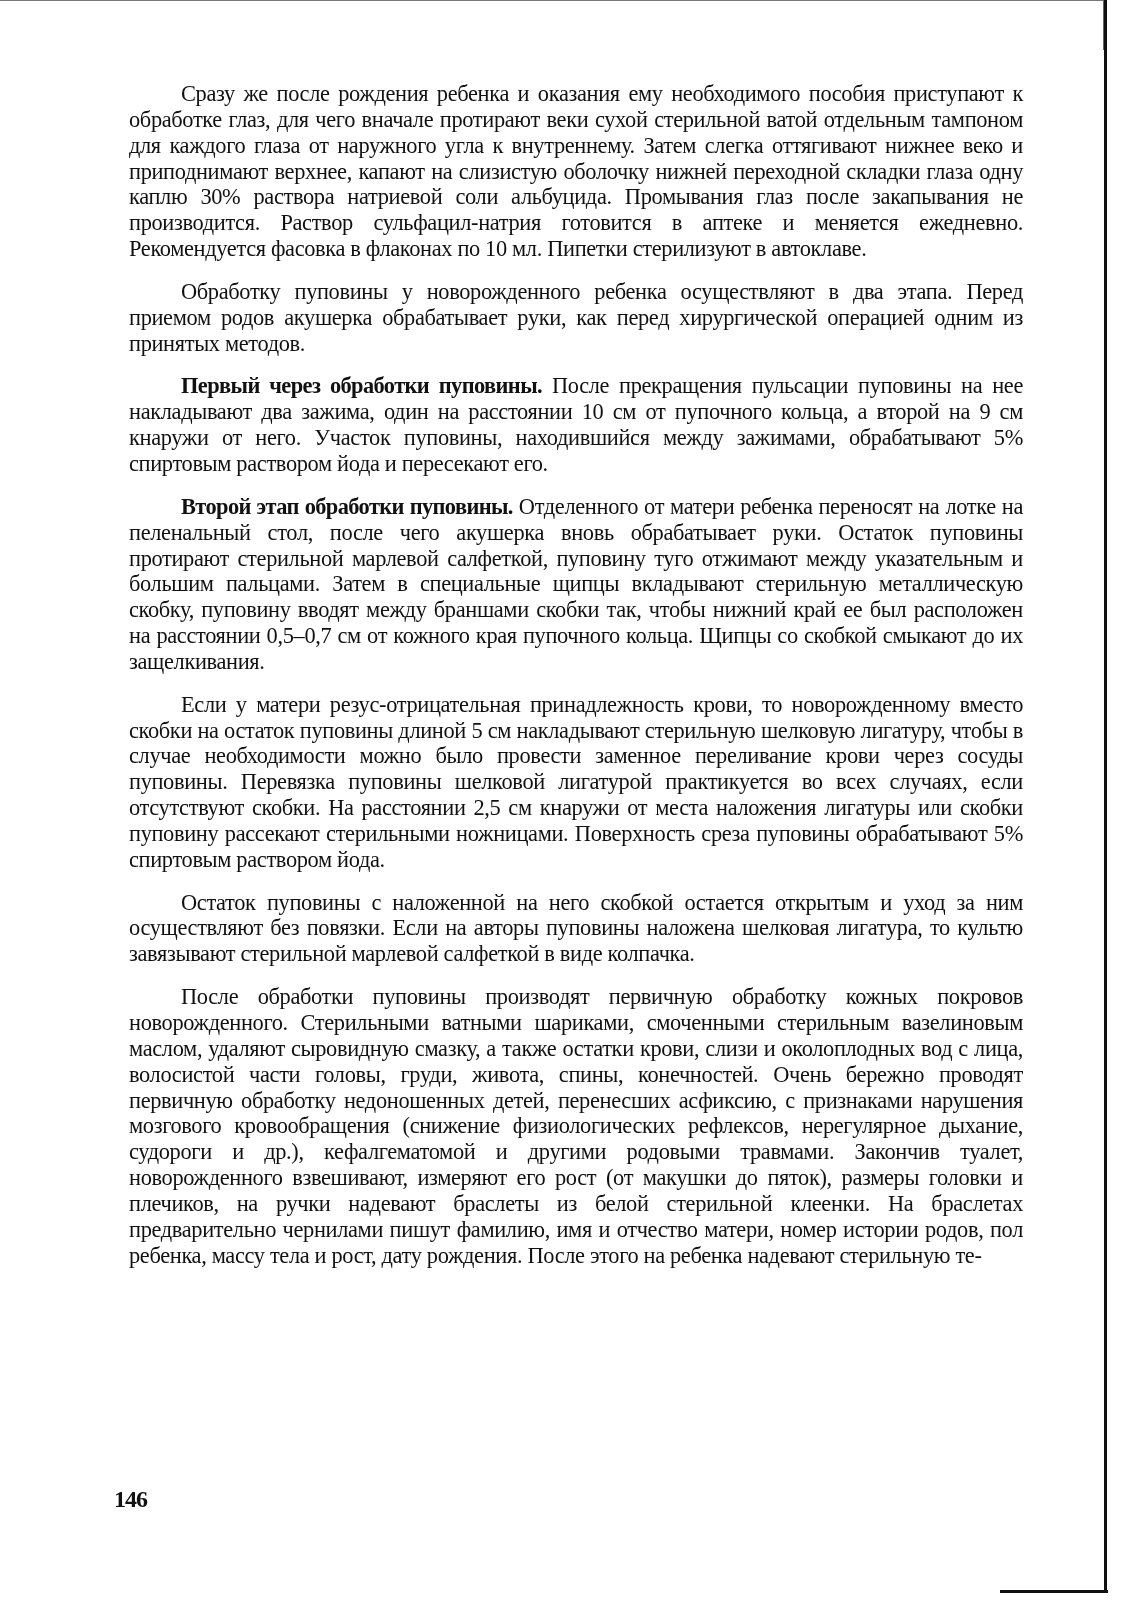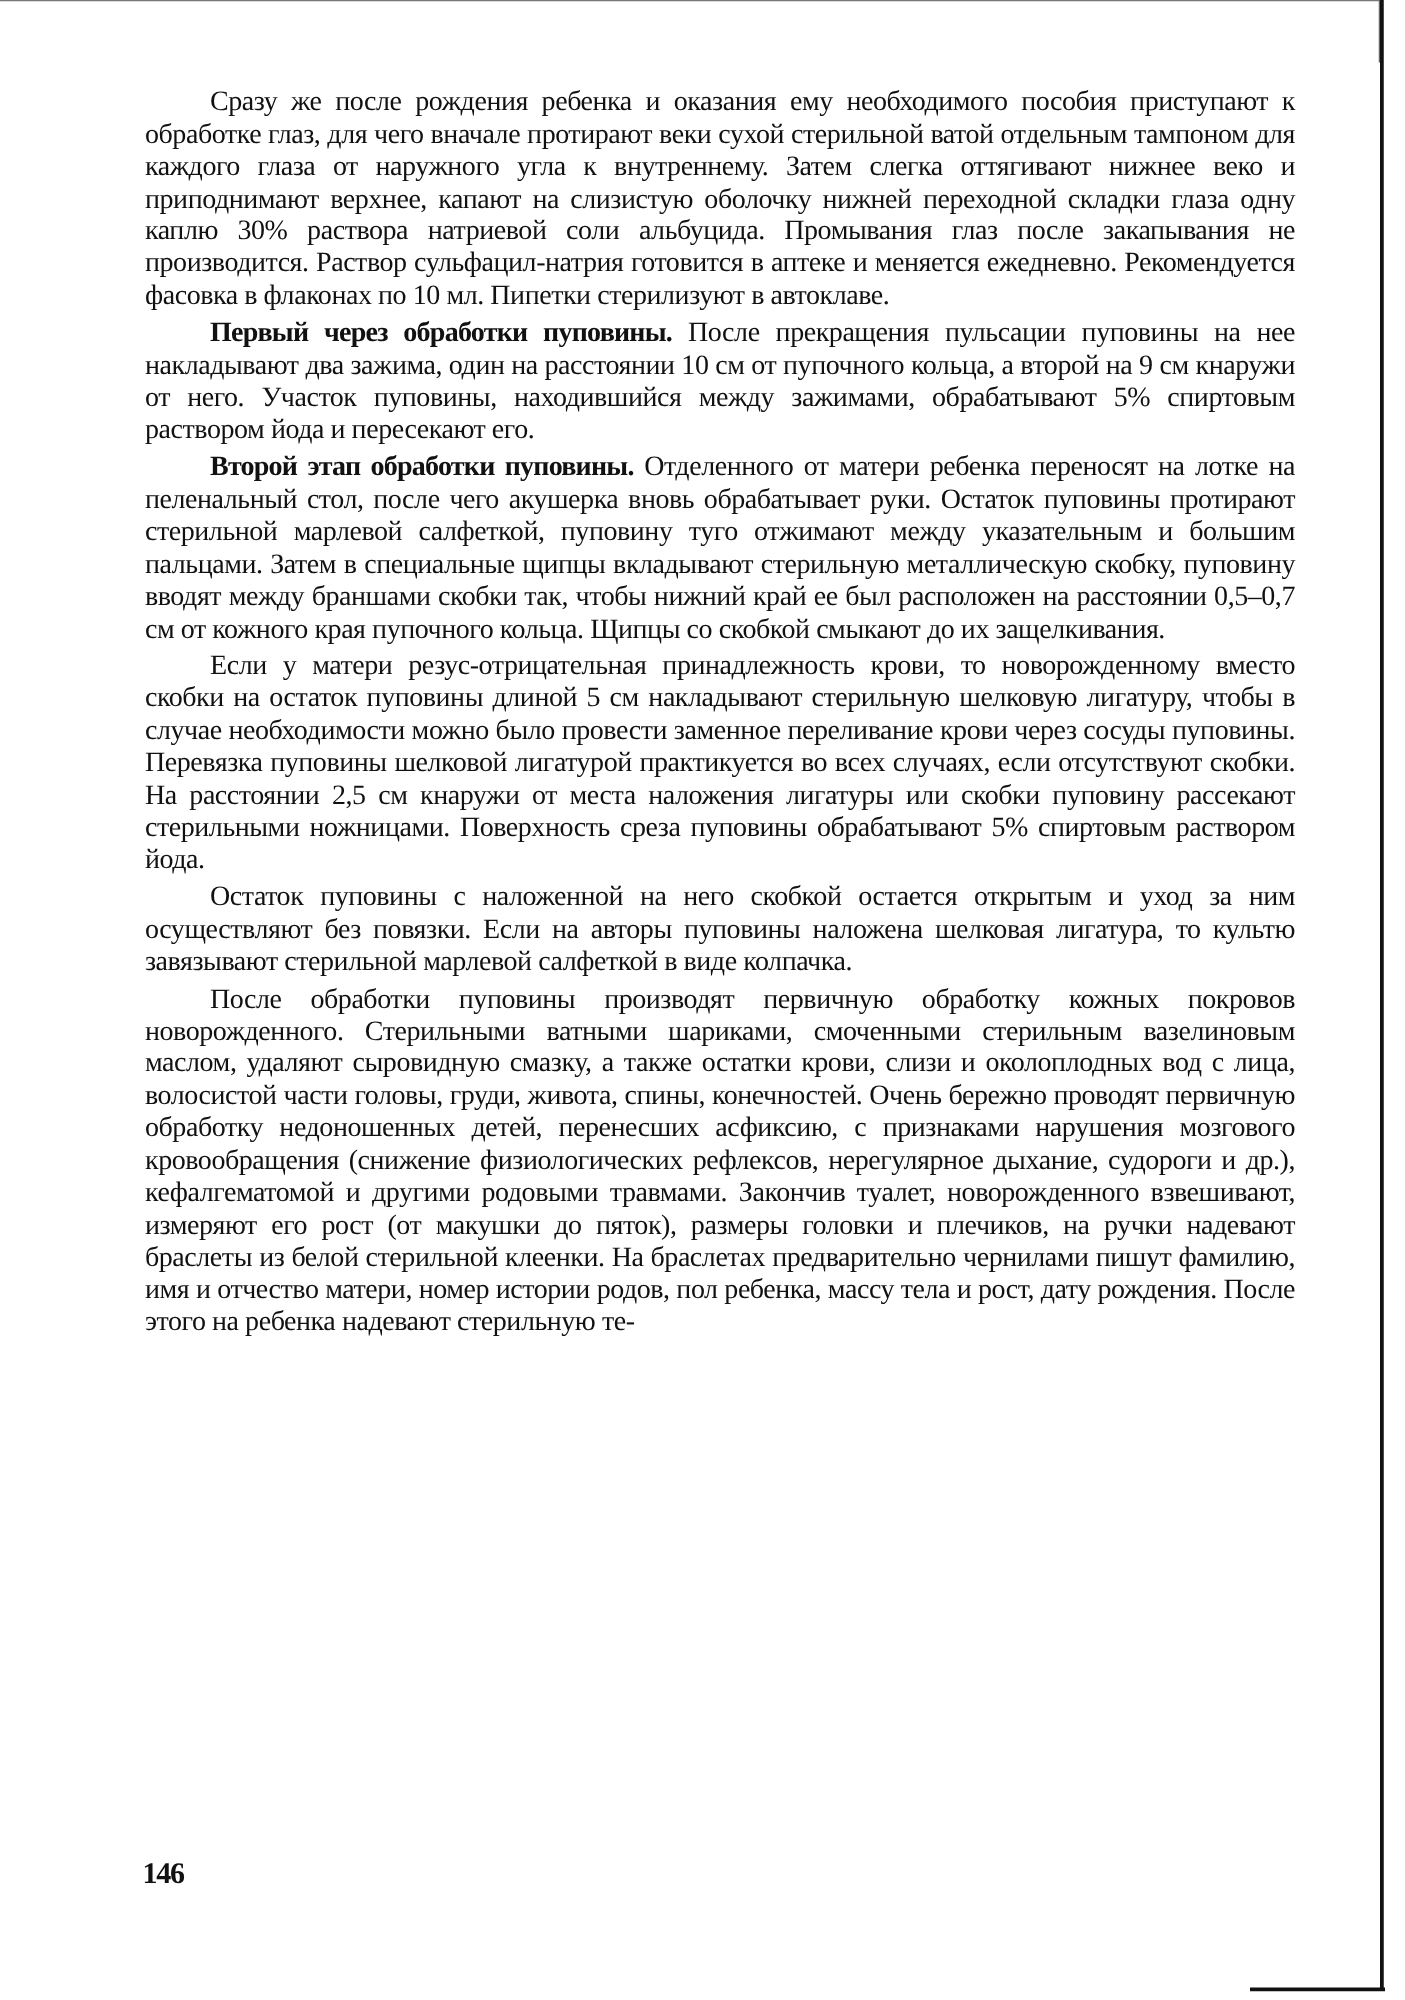--- a/index.html
+++ b/index.html
@@ -13,21 +13,21 @@
   }
   .right-edge-thin {
     position: absolute; left: 1103px; top: 0; width: 1px; height: 50px; background: #666;
   }
   .bottom-edge { position: absolute; left: 1000px; top: 1590px; width: 108px; height: 3px; background: #111; }
   .page {
     position: absolute; left: 112px; top: 64px; width: 928px;
     font-size: 22.4px; line-height: 25.85px; text-align: justify;
     letter-spacing: -0.35px;
   }
-  .page p { margin: 4px; text-indent: 52px; hyphens: manual; }
+  .page p { margin: 17px; text-indent: 52px; hyphens: manual; }
   .page b { font-weight: bold; letter-spacing: -0.6px; }
   .page-number {
     position: absolute; left: 114px; top: 1486px;
     font-weight: bold; font-size: 24px; letter-spacing: -1px;
     font-family: "Liberation Serif", serif;
     text-align: center;
   }
 </style>
 </head>
 <body>
@@ -35,20 +35,23 @@
 <div class="top-edge"></div>
 <div class="right-edge-thin"></div>
 <div class="right-edge"></div>
 <div class="bottom-edge"></div>
 
 <div class="page">
   <p>
     <b></b><span>Сразу же после рождения ребенка и оказания ему необходимого пособия приступают к обработке глаз, для чего вначале протирают веки сухой стерильной ватой отдельным тампоном для каждого глаза от наружного угла к внутреннему. Затем слегка оттягивают нижнее веко и приподнимают верхнее, капают на слизистую оболочку нижней переходной складки глаза одну каплю 30% раствора натриевой соли альбуцида. Промывания глаз после закапывания не производится. Раствор сульфацил-натрия готовится в аптеке и меняется ежедневно. Рекомендуется фасовка в флаконах по 10 мл. Пипетки стерилизуют в автоклаве.</span>
   </p>
   <p>
+    <b></b><span>Обработку пуповины у новорожденного ребенка осуществляют в два этапа. Перед приемом родов акушерка обрабатывает руки, как перед хирургической операцией одним из принятых методов.</span>
+  </p>
+  <p>
     <b>Первый через обработки пуповины.</b><span> После прекращения пульсации пуповины на нее накладывают два зажима, один на расстоянии 10 см от пупочного кольца, а второй на 9 см кнаружи от него. Участок пуповины, находившийся между зажимами, обрабатывают 5% спиртовым раствором йода и пересекают его.</span>
   </p>
   <p>
     <b>Второй этап обработки пуповины.</b><span> Отделенного от матери ребенка переносят на лотке на пеленальный стол, после чего акушерка вновь обрабатывает руки. Остаток пуповины протирают стерильной марлевой салфеткой, пуповину туго отжимают между указательным и большим пальцами. Затем в специальные щипцы вкладывают стерильную металлическую скобку, пуповину вводят между браншами скобки так, чтобы нижний край ее был расположен на расстоянии 0,5–0,7 см от кожного края пупочного кольца. Щипцы со скобкой смыкают до их защелкивания.</span>
   </p>
   <p>
     <b></b><span>Если у матери резус-отрицательная принадлежность крови, то новорожденному вместо скобки на остаток пуповины длиной 5 см накладывают стерильную шелковую лигатуру, чтобы в случае необходимости можно было провести заменное переливание крови через сосуды пуповины. Перевязка пуповины шелковой лигатурой практикуется во всех случаях, если отсутствуют скобки. На расстоянии 2,5 см кнаружи от места наложения лигатуры или скобки пуповину рассекают стерильными ножницами. Поверхность среза пуповины обрабатывают 5% спиртовым раствором йода.</span>
   </p>
   <p>
     <b></b><span>Остаток пуповины с наложенной на него скобкой остается открытым и уход за ним осуществляют без повязки. Если на авторы пуповины наложена шелковая лигатура, то культю завязывают стерильной марлевой салфеткой в виде колпачка.</span>

